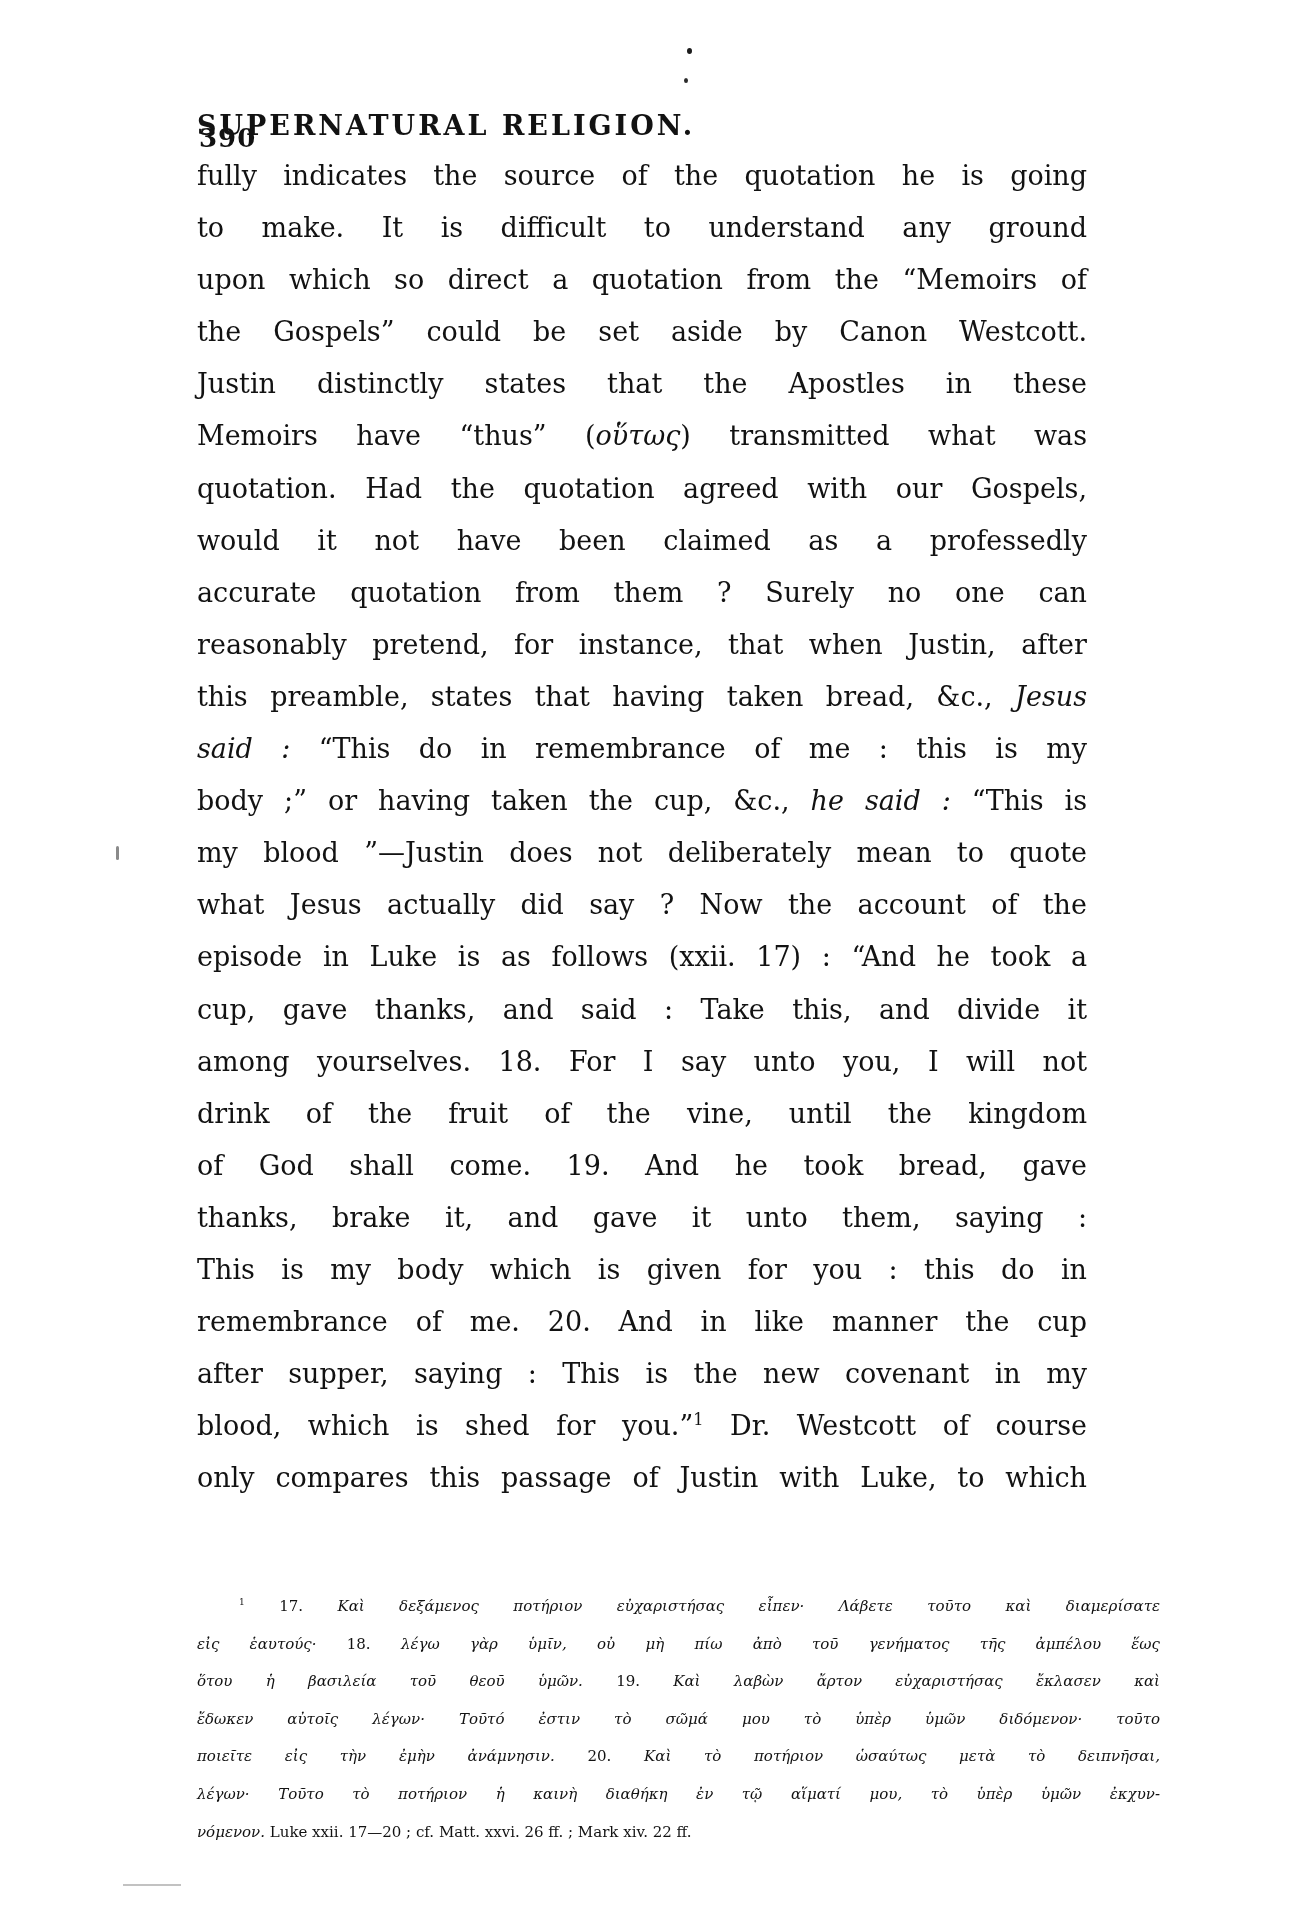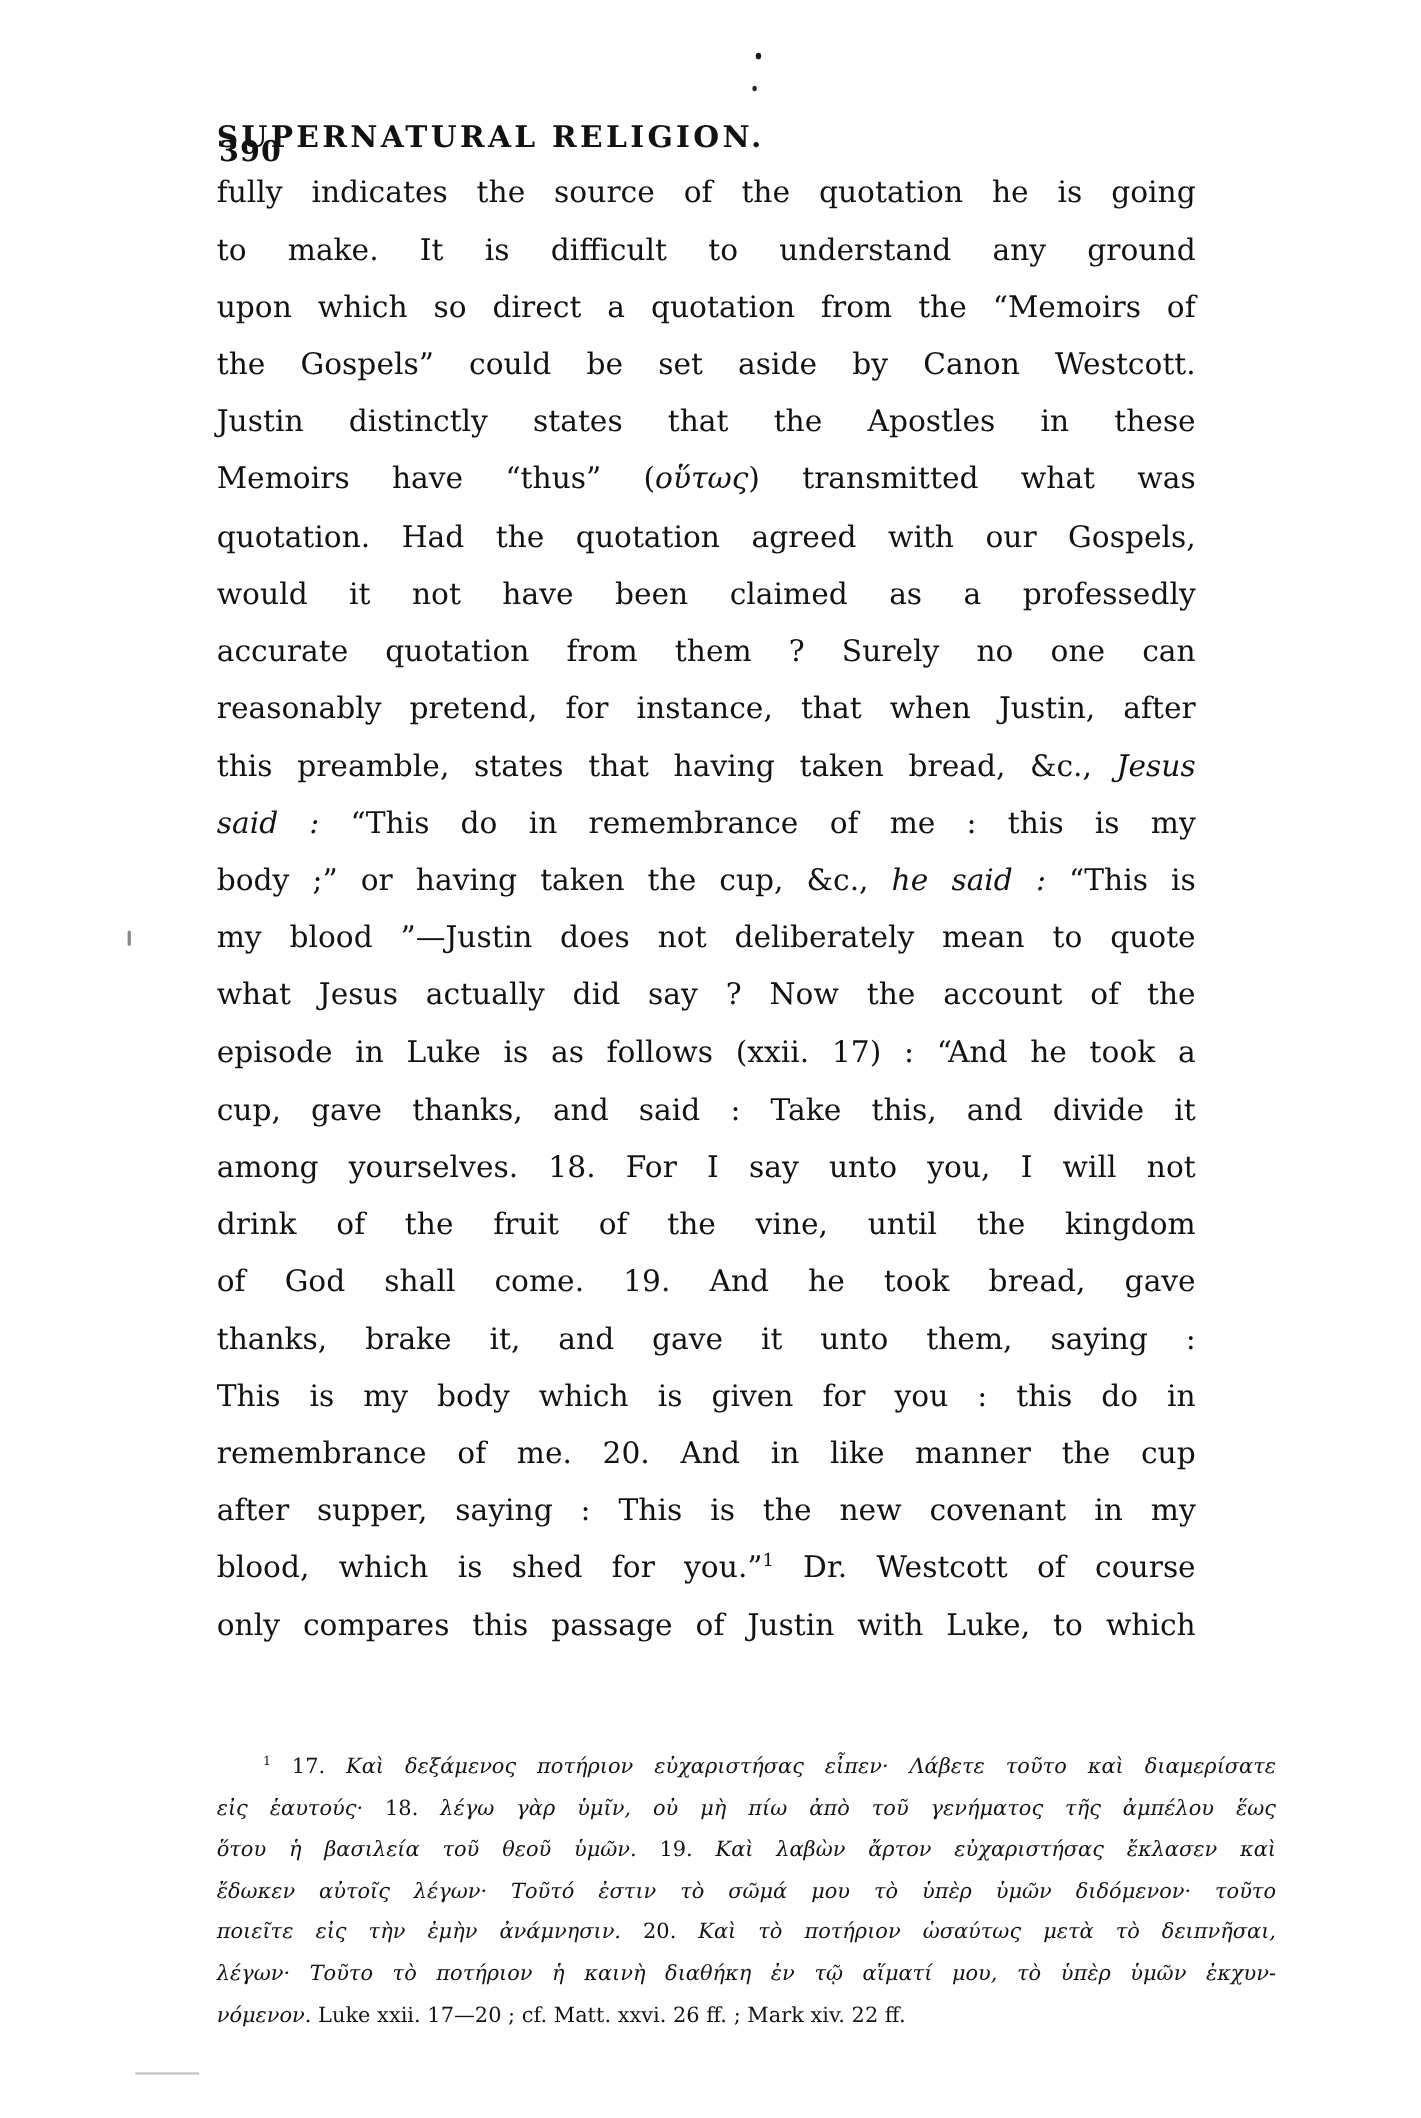--- a/index.html
+++ b/index.html
@@ -17,21 +17,21 @@
   .header{position:absolute;top:110px;left:197px;width:890px;height:40px;}
   .pagenum{position:absolute;left:2px;top:13px;font-size:26px;letter-spacing:1px;font-weight:bold;}
   .runtitle{position:absolute;left:0;right:0;top:0;text-align:left;font-size:27px;letter-spacing:3px;font-weight:bold;}
 
   .body-text{
     position:absolute;top:150px;left:197px;width:890px;
     font-size:27px;line-height:52.1px;
   }
   .footnote{
     position:absolute;top:1588px;left:197px;width:963px;
-    font-size:19px;line-height:37.6px;
+    font-size:15px;line-height:37.6px;
   }
   .tline{
     text-align:justify;
     text-align-last:justify;
   }
   .tline.noj{text-align-last:left;}
   .tline.ind{text-indent:42px;}
   .it{font-style:italic;}
   .bd{font-weight:normal;}
   sup{font-size:60%;line-height:0;}

